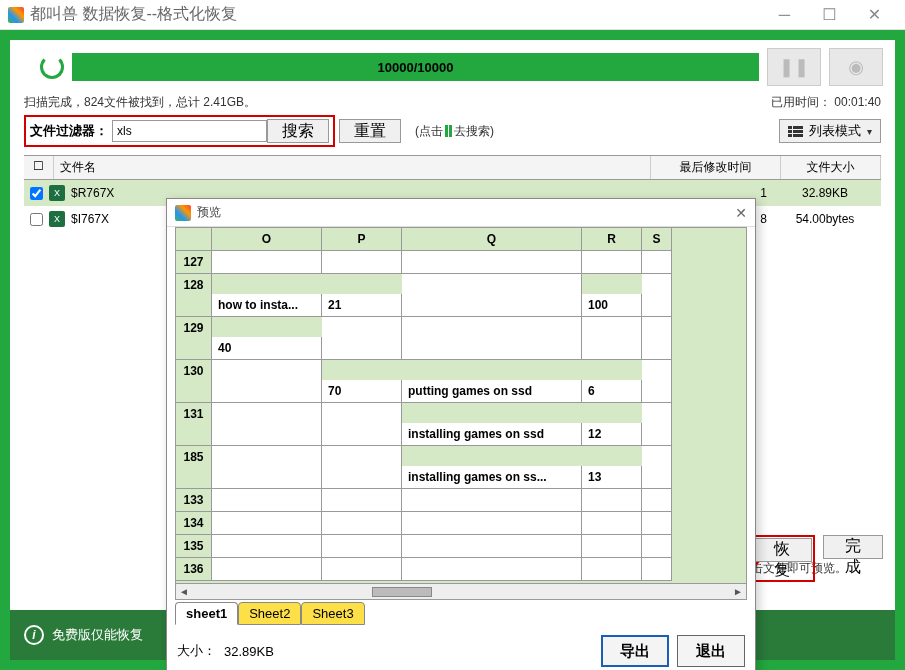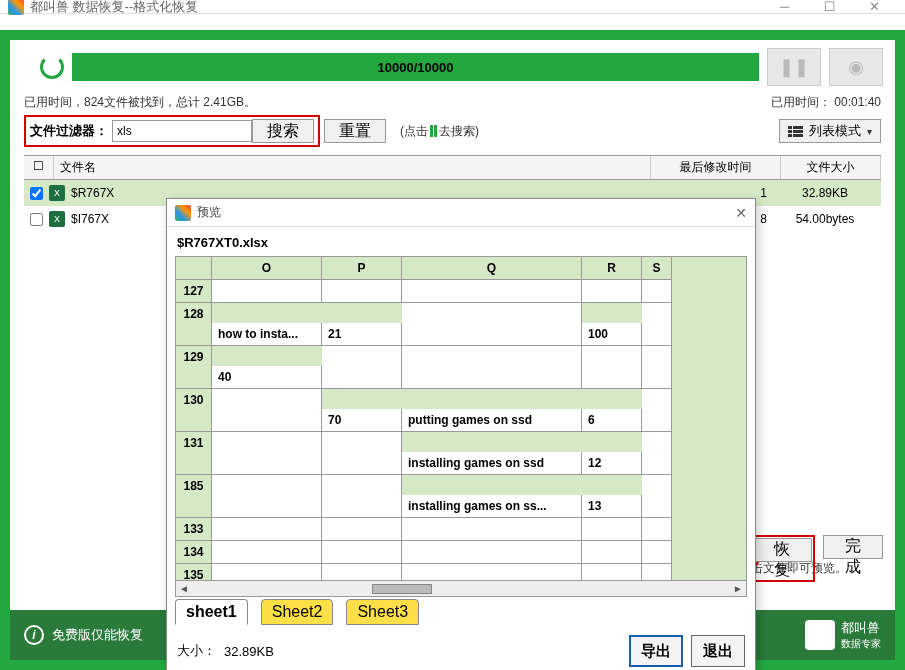--- a/index.html
+++ b/index.html
@@ -1,36 +1,36 @@
 <!DOCTYPE html>
 <html><head>
 <meta charset="utf-8">
 <style>
 * { box-sizing: border-box; margin: 0; padding: 0; font-family: "Microsoft YaHei", Arial, sans-serif; }
 body { background: #fff; width: 905px; height: 670px; overflow: hidden; position: relative; }
 
-.titlebar { height: 14px; background: #fff; border-bottom: 1px solid #e0e0e0; display: flex; align-items: center; padding: 0 8px; font-size: 13px; color: #666; }
+.titlebar { height: 30px; background: #fff; border-bottom: 1px solid #e0e0e0; display: flex; align-items: center; padding: 0 8px; font-size: 16px; color: #666; }
 .titlebar .logo { width: 16px; height: 16px; margin-right: 6px; background: linear-gradient(45deg,#4caf50,#2196f3,#ff9800,#f44336); border-radius: 2px; }
 .titlebar .win-controls { margin-left: auto; display: flex; }
 .titlebar .win-btn { width: 45px; height: 30px; display: flex; align-items: center; justify-content: center; color: #888; cursor: pointer; }
 
 .main-frame { position: absolute; top: 30px; left: 0; right: 0; bottom: 0; border: 10px solid #22a83f; background: #fff; }
 
 .progress-area { padding: 8px 12px; display: flex; align-items: center; gap: 8px; margin-left: 18px; }
 .spinner { width: 24px; height: 24px; border: 3px solid #22a83f; border-top-color: transparent; border-radius: 50%; }
 .progress-bar { flex: 1; height: 28px; background: #22a83f; color: #000; font-weight: bold; display: flex; align-items: center; justify-content: center; font-size: 13px; }
 .big-btn { width: 54px; height: 38px; background: #e8e8e8; border: 1px solid #ccc; display: flex; align-items: center; justify-content: center; color: #bbb; font-size: 18px; }
 
 .status-line { padding: 0 14px; font-size: 12px; color: #333; display: flex; }
 .status-line .time { margin-left: auto; }
 
 .filter-row { padding: 4px 14px; display: flex; align-items: center; gap: 4px; font-size: 13px; }
 .filter-box { border: 2px solid #d40000; padding: 2px 4px; display: flex; align-items: center; justify-content: flex-end; }
 .filter-label { font-weight: bold; margin-right: 4px; }
-.filter-input { width: 140px; height: 22px; border: 1px solid #999; padding: 0 4px; font-size: 12px; }
+.filter-input { width: 155px; height: 22px; border: 1px solid #999; padding: 0 4px; font-size: 12px; }
 .btn { height: 24px; padding: 0 14px; background: #f0f0f0; border: 1px solid #999; font-size: 16px; cursor: pointer; }
 .filter-hint { margin-left: 10px; font-size: 12px; color: #333; display: flex; align-items: center; gap: 2px; }
 .green-bars { display: inline-flex; gap: 1px; }
 .green-bars span { width: 3px; height: 12px; background: #22a83f; }
 .view-mode { margin-left: auto; display: flex; align-items: center; gap: 6px; border: 1px solid #999; padding: 2px 8px; background: #f0f0f0; }
 .list-icon { display: grid; grid-template-columns: 4px 10px; grid-template-rows: repeat(3,3px); gap: 1px; }
 .list-icon span { background: #333; }
 .dd-arrow { font-size: 10px; color: #333; }
 
 .table-header { display: flex; border-top: 1px solid #999; border-bottom: 1px solid #999; font-size: 12px; background: #f4f4f4; margin: 4px 14px 0; }
@@ -74,27 +74,27 @@
 .sheet-grid .hdr { background:#d6e9c6; font-weight:bold; text-align:center; }
 .sheet-grid .rownum { background:#d6e9c6; font-weight:bold; text-align:center; }
 .sheet-grid .cell { background:#fff; }
 .sheet-grid .cell.bold { font-weight:bold;margin-top:20px; }
 
 .sheet-scroll { position:absolute; left:0; right:0; bottom:0; height:16px; background:#eee; border-top:1px solid #999; display:flex; align-items:center; }
 .sheet-scroll .thumb { width:60px; height:10px; background:#bbb; margin-left:180px; border:1px solid #888; }
 .sheet-scroll .arr { width:16px; font-size:10px; text-align:center; color:#555; }
 .sheet-scroll .sp { flex:1; }
 
-.tabs { display:flex; gap:13px; margin: 2px 8px 0; font-size:16px; }
+.tabs { display:flex; gap:0; margin: 2px 8px 0; font-size:13px; }
 .tab { padding:3px 10px; border:1px solid #888; border-top-left-radius:4px; border-top-right-radius:4px; background:#fde047; cursor:pointer; }
 .tab.active { background:#fff; font-weight:bold; border-bottom-color:#fff; }
 
 .preview-footer { display:flex; align-items:center; padding:10px; gap:8px; font-size:13px; }
 .preview-footer .sp { flex:1; }
-.pf-btn { width:54px; height:32px; border:1px solid #666; background:#f4f4f4; font-size:15px; font-weight:bold; cursor:pointer; }
+.pf-btn { width:68px; height:32px; border:1px solid #666; background:#f4f4f4; font-size:15px; font-weight:bold; cursor:pointer; }
 .pf-btn.primary { border:2px solid #1a5fb4; }
 </style>
 </head>
 <body>
 
 <div class="titlebar">
   <div class="logo"></div>
   <span>都叫兽 数据恢复--格式化恢复</span>
   <div class="win-controls">
     <div class="win-btn">─</div>
@@ -108,21 +108,21 @@
   <div class="progress-area">
     <div class="spinner"></div>
     <div class="progress-bar">
       <span>10000/10000</span>
     </div>
     <div class="big-btn">❚❚</div>
     <div class="big-btn">◉</div>
   </div>
 
   <div class="status-line">
-    <span>已用时间，824文件被找到，总计 2.41GB。</span>
+    <span>扫描完成，824文件被找到，总计 2.41GB。</span>
     <span class="time">
       <span>已用时间：</span>
       <span>00:01:40</span>
     </span>
   </div>
 
   <div class="filter-row">
     <div class="filter-box">
       <span class="filter-label">文件过滤器：</span>
       <input class="filter-input" value="xls" style="">
@@ -181,36 +181,28 @@
   <div class="bottom-buttons">
     <div class="red-frame">
       <button class="btn">恢复</button>
     </div>
     <button class="btn">完成</button>
   </div>
 
   <div class="footer">
     <div class="info-icon">i</div>
     <span>免费版仅能恢复</span>
-    <div class="brand">
-      <div class="brand-icon"></div>
-      <div>
-        <div>都叫兽</div>
-        <div style="font-size:10px;">数据专家</div>
-      </div>
-    </div>
   </div>
 
   <div class="preview">
     <div class="preview-title">
       <div class="logo2"></div>
       <span>预览</span>
       <span class="x">✕</span>
     </div>
-    <div class="preview-file">$R767XT0.xlsx</div>
 
     <div class="sheet-area">
       <div class="sheet-grid" id="sheet-grid">
           <div class="hdr"></div>
           <div class="hdr">O</div>
           <div class="hdr">P</div>
           <div class="hdr">Q</div>
           <div class="hdr">R</div>
           <div class="hdr">S</div>
           <div class="rownum">127</div>

